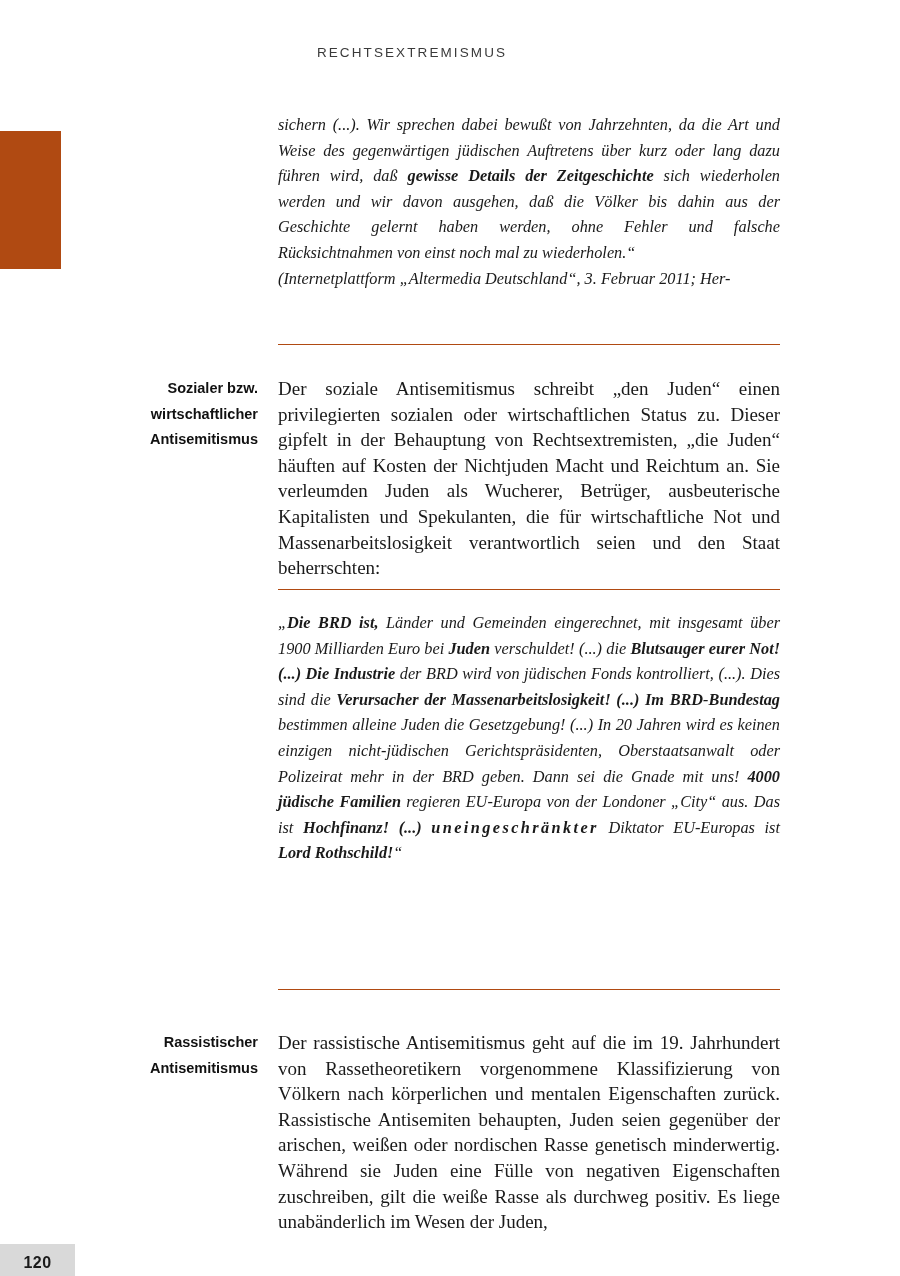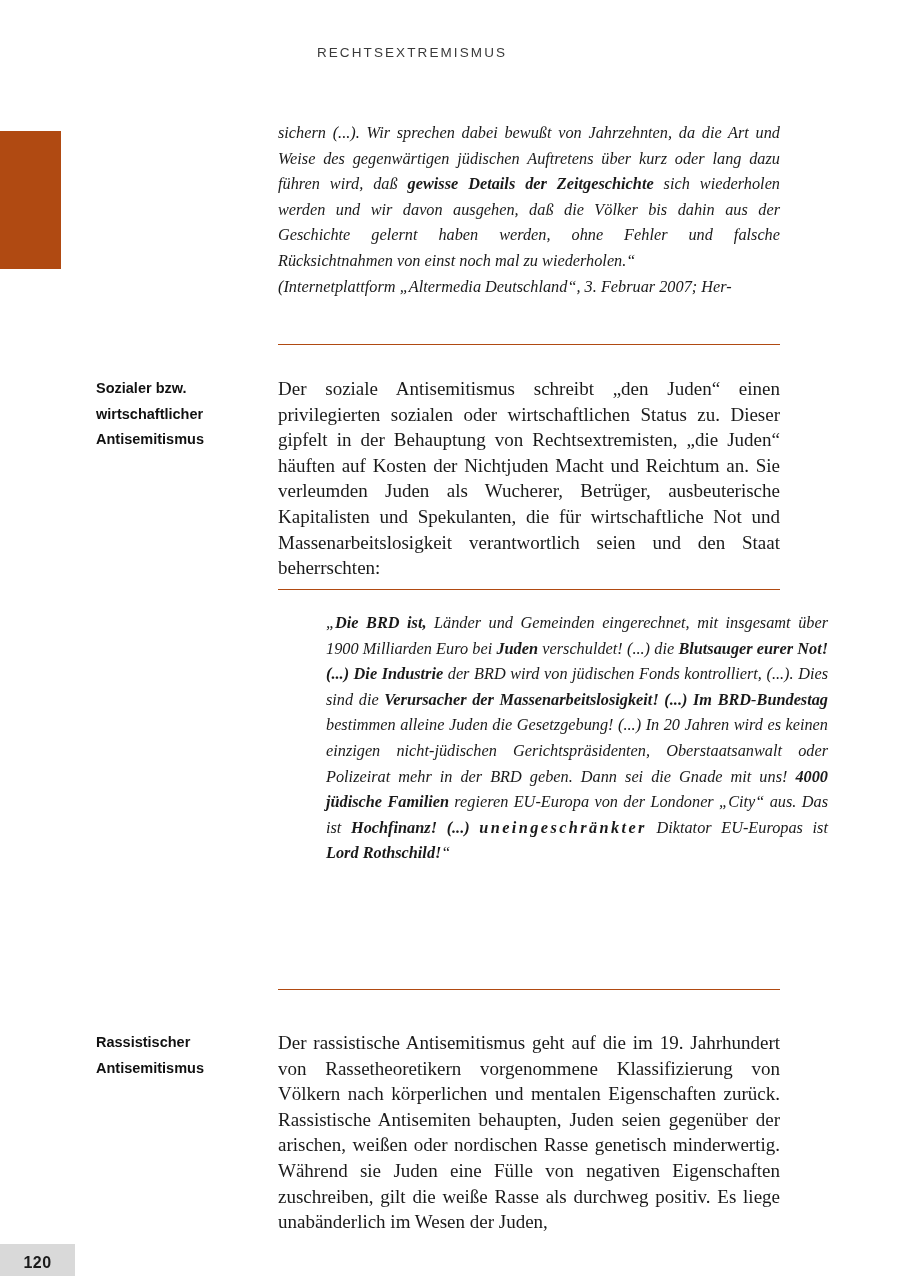--- a/index.html
+++ b/index.html
@@ -57,21 +57,21 @@
     font-weight: bold;
     font-size: 16px;
     color: #1a1a1a;
     letter-spacing: .5px;
   }
 
   .marginal {
     position: absolute;
     left: 96px;
     width: 162px;
-    text-align: left;
+    text-align: right;
     font-family: "Liberation Sans", sans-serif;
     font-weight: bold;
     font-size: 14.5px;
     line-height: 25.6px;
     color: #111;
   }
 
   p {
     margin: 0;
   }
@@ -99,42 +99,42 @@
     height: 0;
   }
 
   .spaced {
     letter-spacing: 2.4px;
     font-weight: bold;
     font-style: italic;
   }
 
   
-  #quote1   { position: absolute; left: 278px; top: 120px;  width: 502px; }
+  #quote1   { position: absolute; left: 278px; top: 112px;  width: 502px; }
   #rule1    { position: absolute; left: 278px; top: 344px;  width: 502px; }
   #marg1    { top: 376px; }
   #para1    { position: absolute; left: 278px; top: 376px;  width: 502px; }
   #rule2    { position: absolute; left: 278px; top: 589px;  width: 502px; }
-  #quote2   { position: absolute; left: 278px; top: 610px;  width: 502px; margin-left: 48px; }
+  #quote2   { position: absolute; left: 278px; top: 610px;  width: 502px; }
   #rule3    { position: absolute; left: 278px; top: 989px;  width: 502px; }
   #marg2    { top: 1030px; }
   #para2    { position: absolute; left: 278px; top: 1030px; width: 502px; }
 </style>
 </head>
 <body>
 
 <div class="running-head">RECHTSEXTREMISMUS</div>
 
 <div class="edge-tab"></div>
 
 <div id="quote1">
   <p class="quote">
     sichern (...). Wir sprechen dabei bewußt von Jahrzehnten, da die Art und Weise des gegenwärtigen jüdischen Auftretens über kurz oder lang dazu führen wird, daß <b>gewisse Details der Zeitgeschichte</b> sich wiederholen werden und wir davon ausgehen, daß die Völker bis dahin aus der Geschichte gelernt haben werden, ohne Fehler und fal­sche Rücksichtnahmen von einst noch mal zu wiederholen.“
   </p>
-  <p class="quote">(Internetplattform „Altermedia Deutschland“, 3. Februar 2007; Her-</p>
+  <p class="quote">(Internetplattform „Altermedia Deutschland“, 3. Februar 2011; Her-</p>
 </div>
 
 <hr id="rule1" class="rule">
 
 <div class="marginal" id="marg1">Sozialer bzw. wirtschaftlicher Antisemitismus</div>
 
 <p id="para1" class="body-text">Der soziale Antisemitismus schreibt „den Juden“ einen privilegierten sozialen oder wirtschaftlichen Status zu. Dieser gipfelt in der Behauptung von Rechtsextremisten, „die Juden“ häuften auf Kosten der Nichtjuden Macht und Reichtum an. Sie verleumden Juden als Wucherer, Betrüger, ausbeuterische Kapitalisten und Spekulanten, die für wirtschaftliche Not und Massenarbeitslosigkeit verantwortlich seien und den Staat beherrschten:</p>
 
 <hr id="rule2" class="rule">
 

